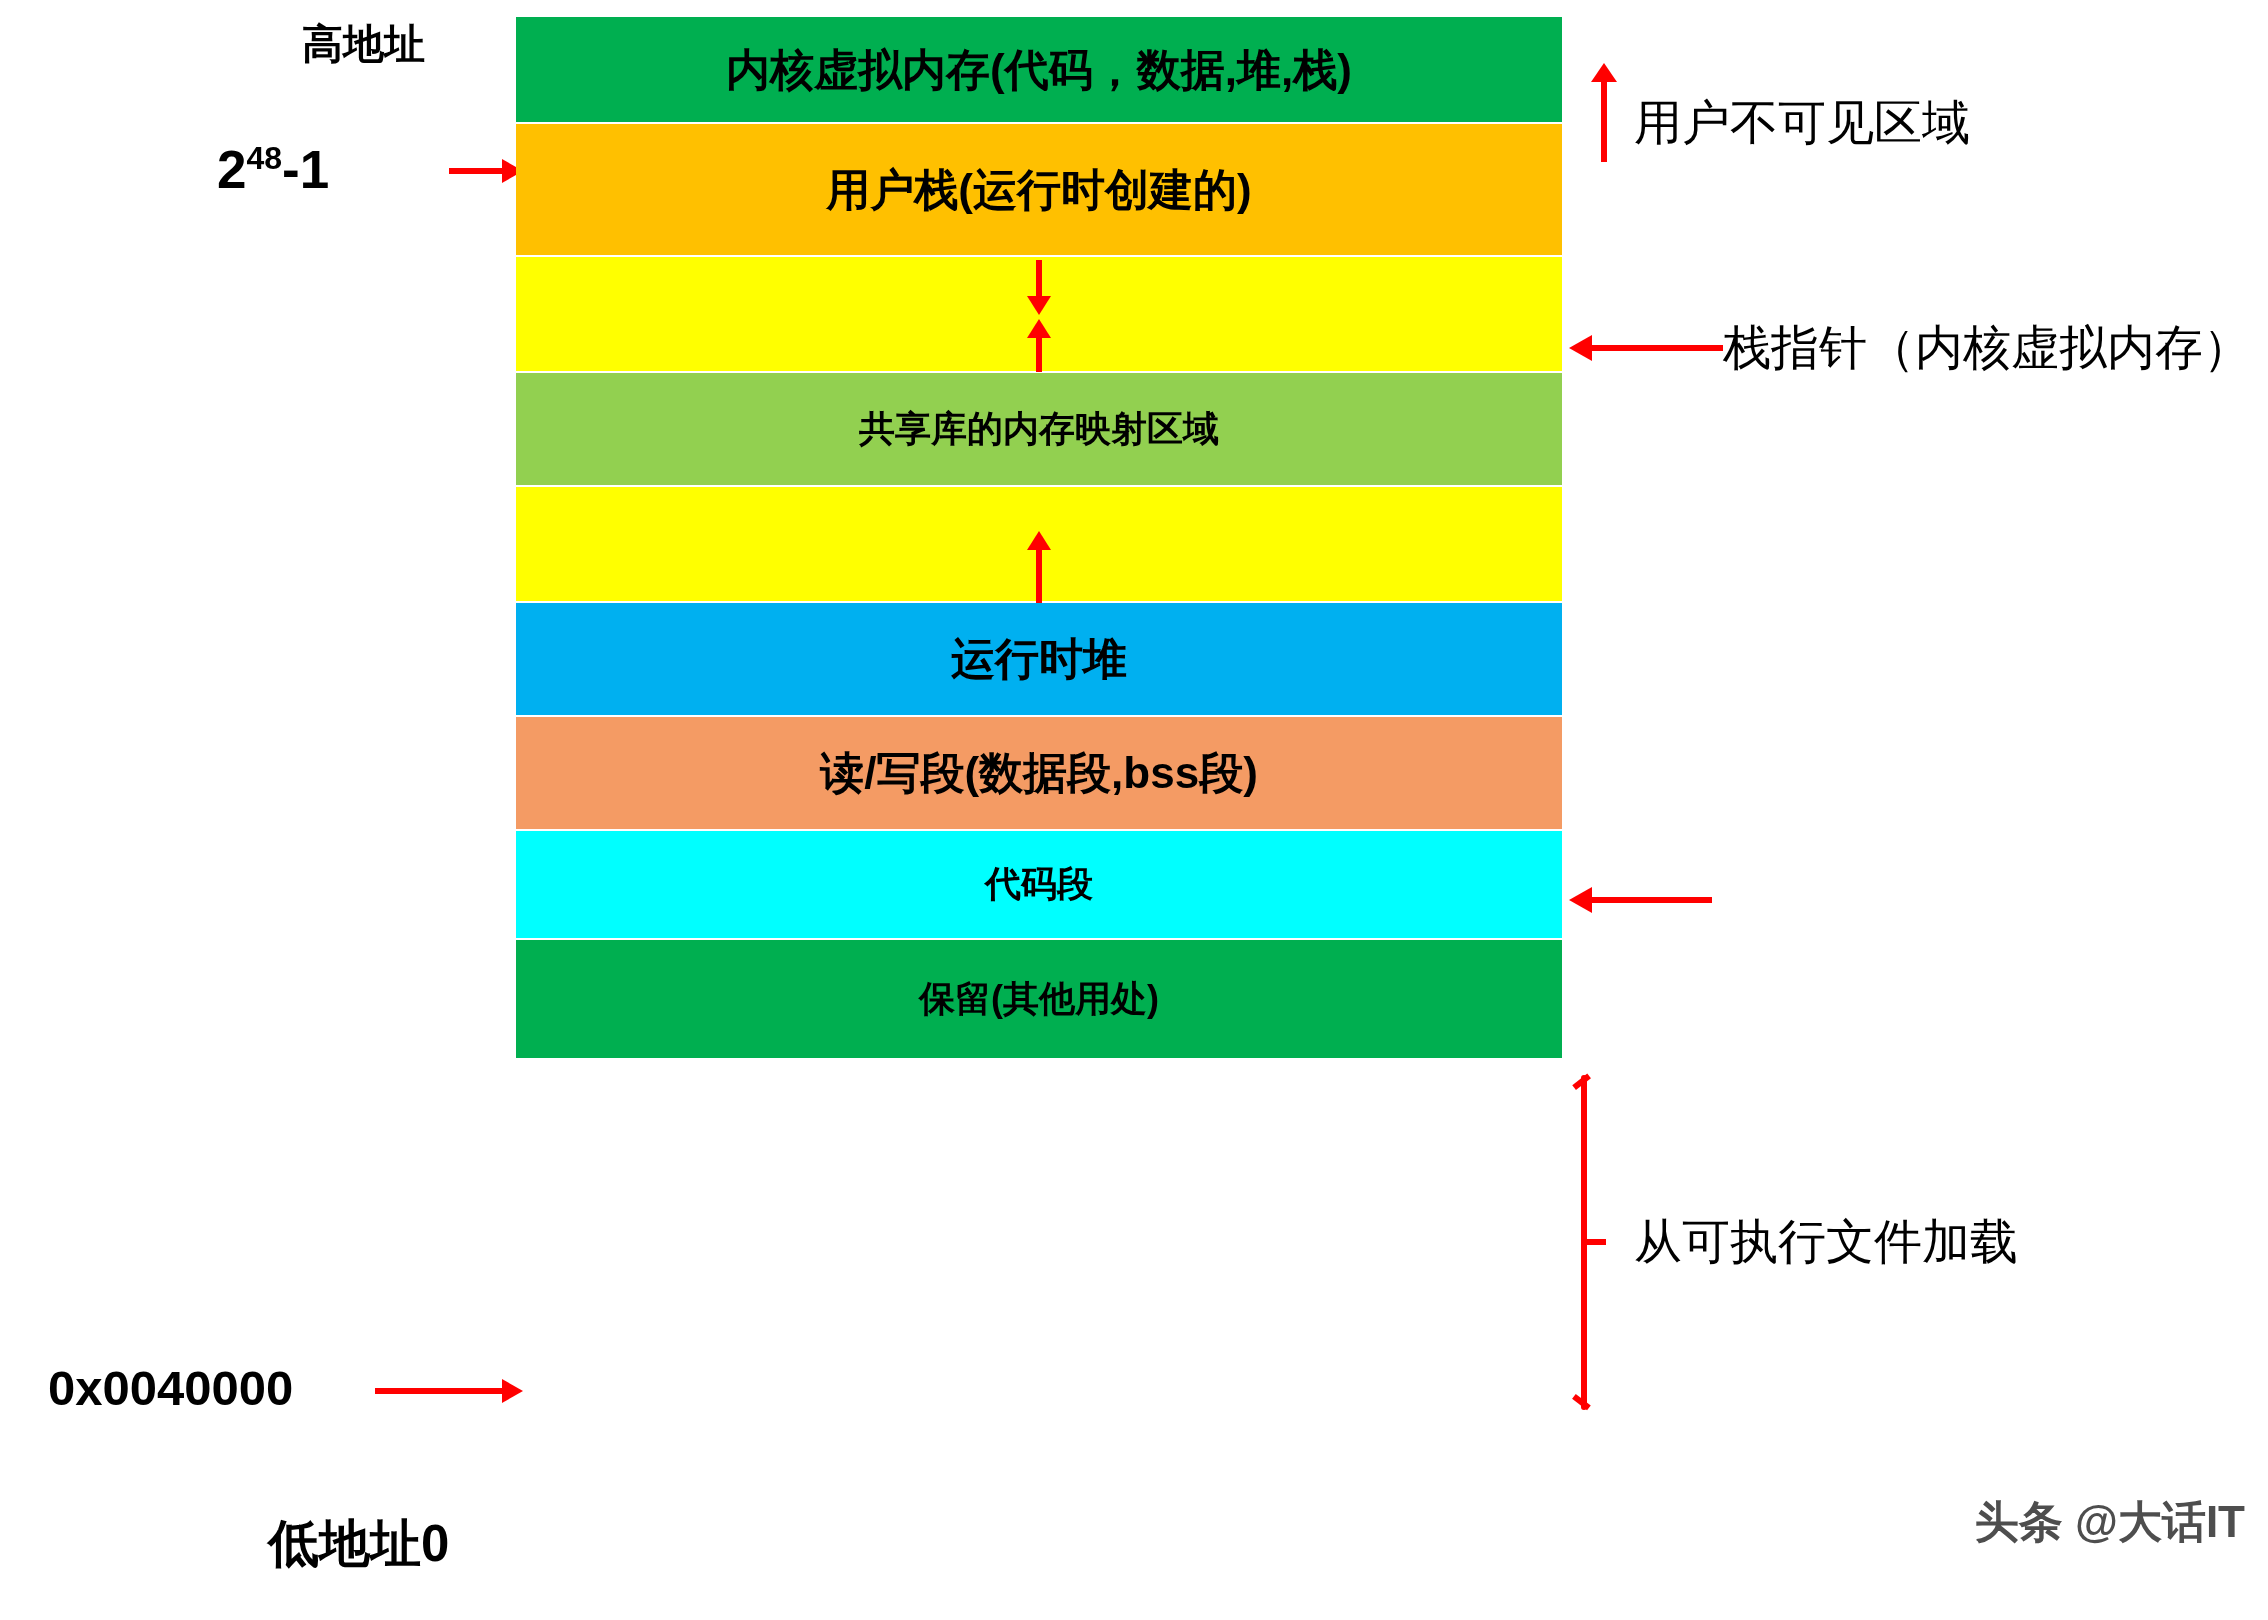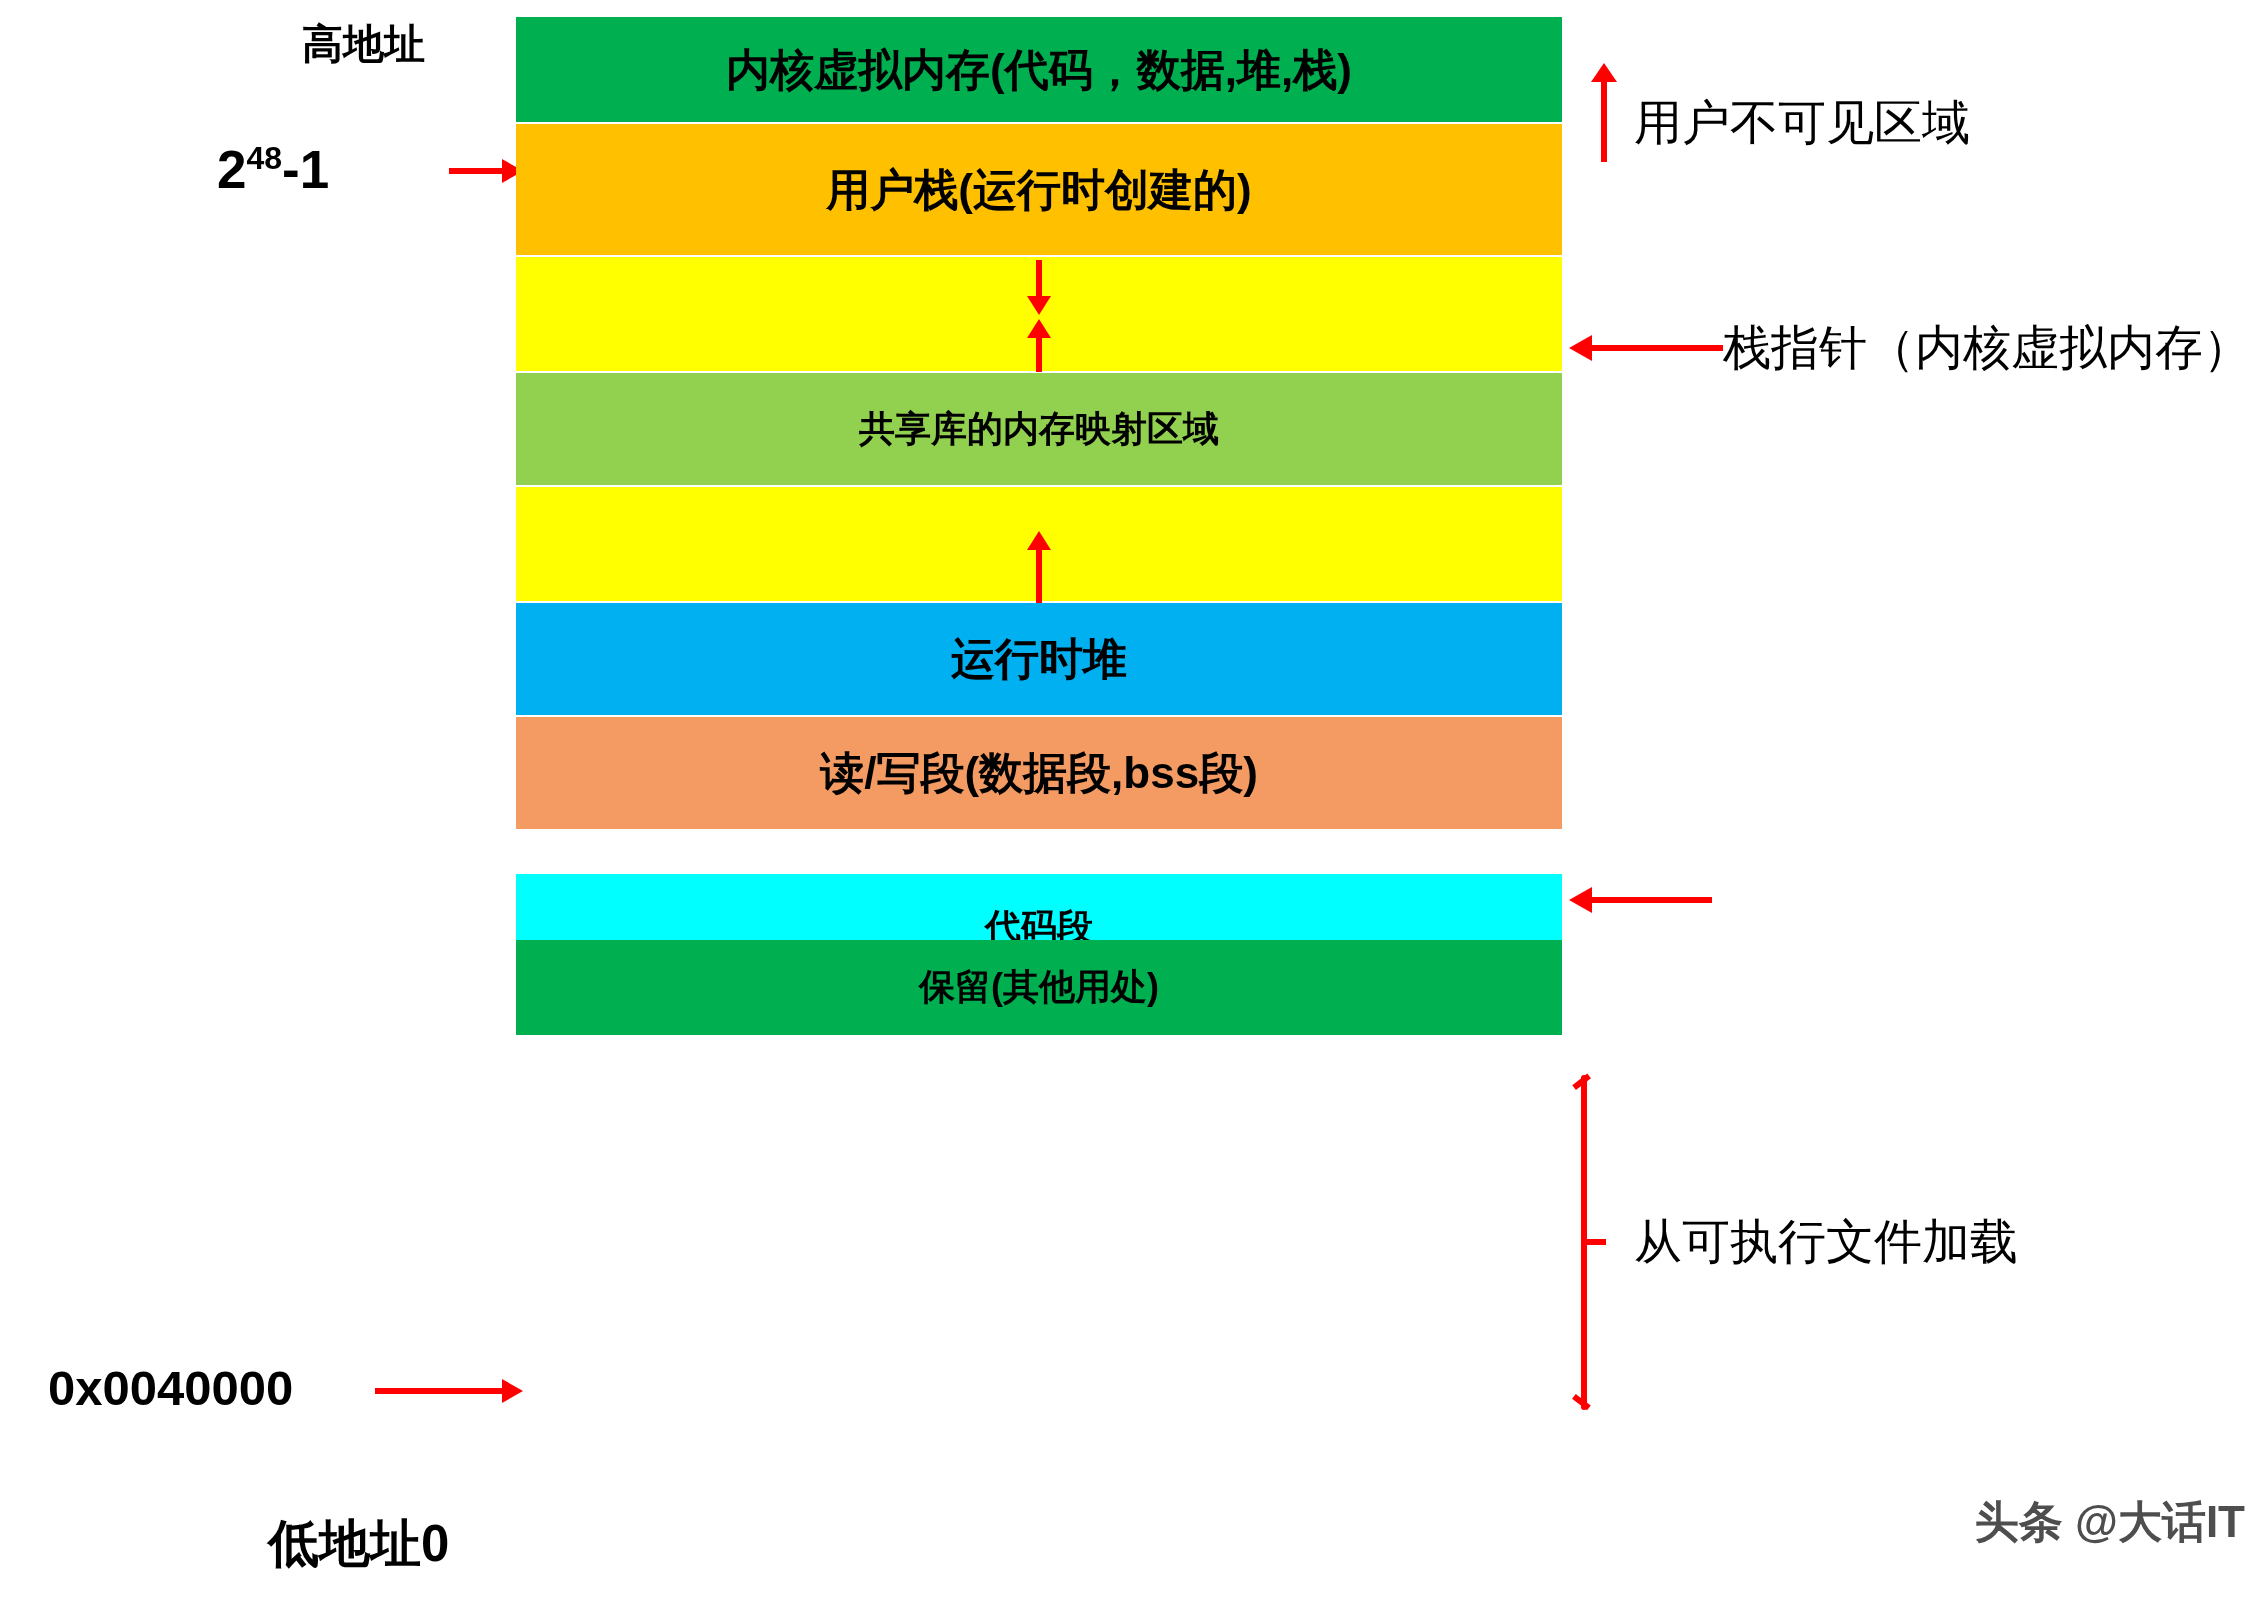--- a/index.html
+++ b/index.html
@@ -242,25 +242,25 @@
 
     <div class="band" style="top:586px; height:112px; background:#00B0F0;gap:24px;">
       <div class="line1">运行时堆</div>
     </div>
 
     <div class="band" style="top:700px; height:112px; background:#F49B64;">
       <div class="line1">读/写段</div>
       <div class="line2">(数据段,bss段)</div>
     </div>
 
-    <div class="band single" style="top:814px; height:107px; background:#00FFFF;margin-top:43px;">
+    <div class="band single" style="top:814px; height:107px; background:#00FFFF;">
       <div class="line1">代码段</div>
     </div>
 
-    <div class="band single" style="top:923px; height:95px; background:#00AF50;">
+    <div class="band single" style="top:923px; height:118px; background:#00AF50;">
       <div class="line1">保留(其他用处)</div>
     </div>
 
     <div class="vert-arrow" style="top:243px; height:55px;">
       <div class="shaft" style="top:0px; height:38px;"></div>
       <div class="headdown" style="top:36px;"></div>
     </div>
 
     <div class="vert-arrow" style="top:302px; height:53px;">
       <div class="shaft" style="top:17px; height:36px;"></div>

